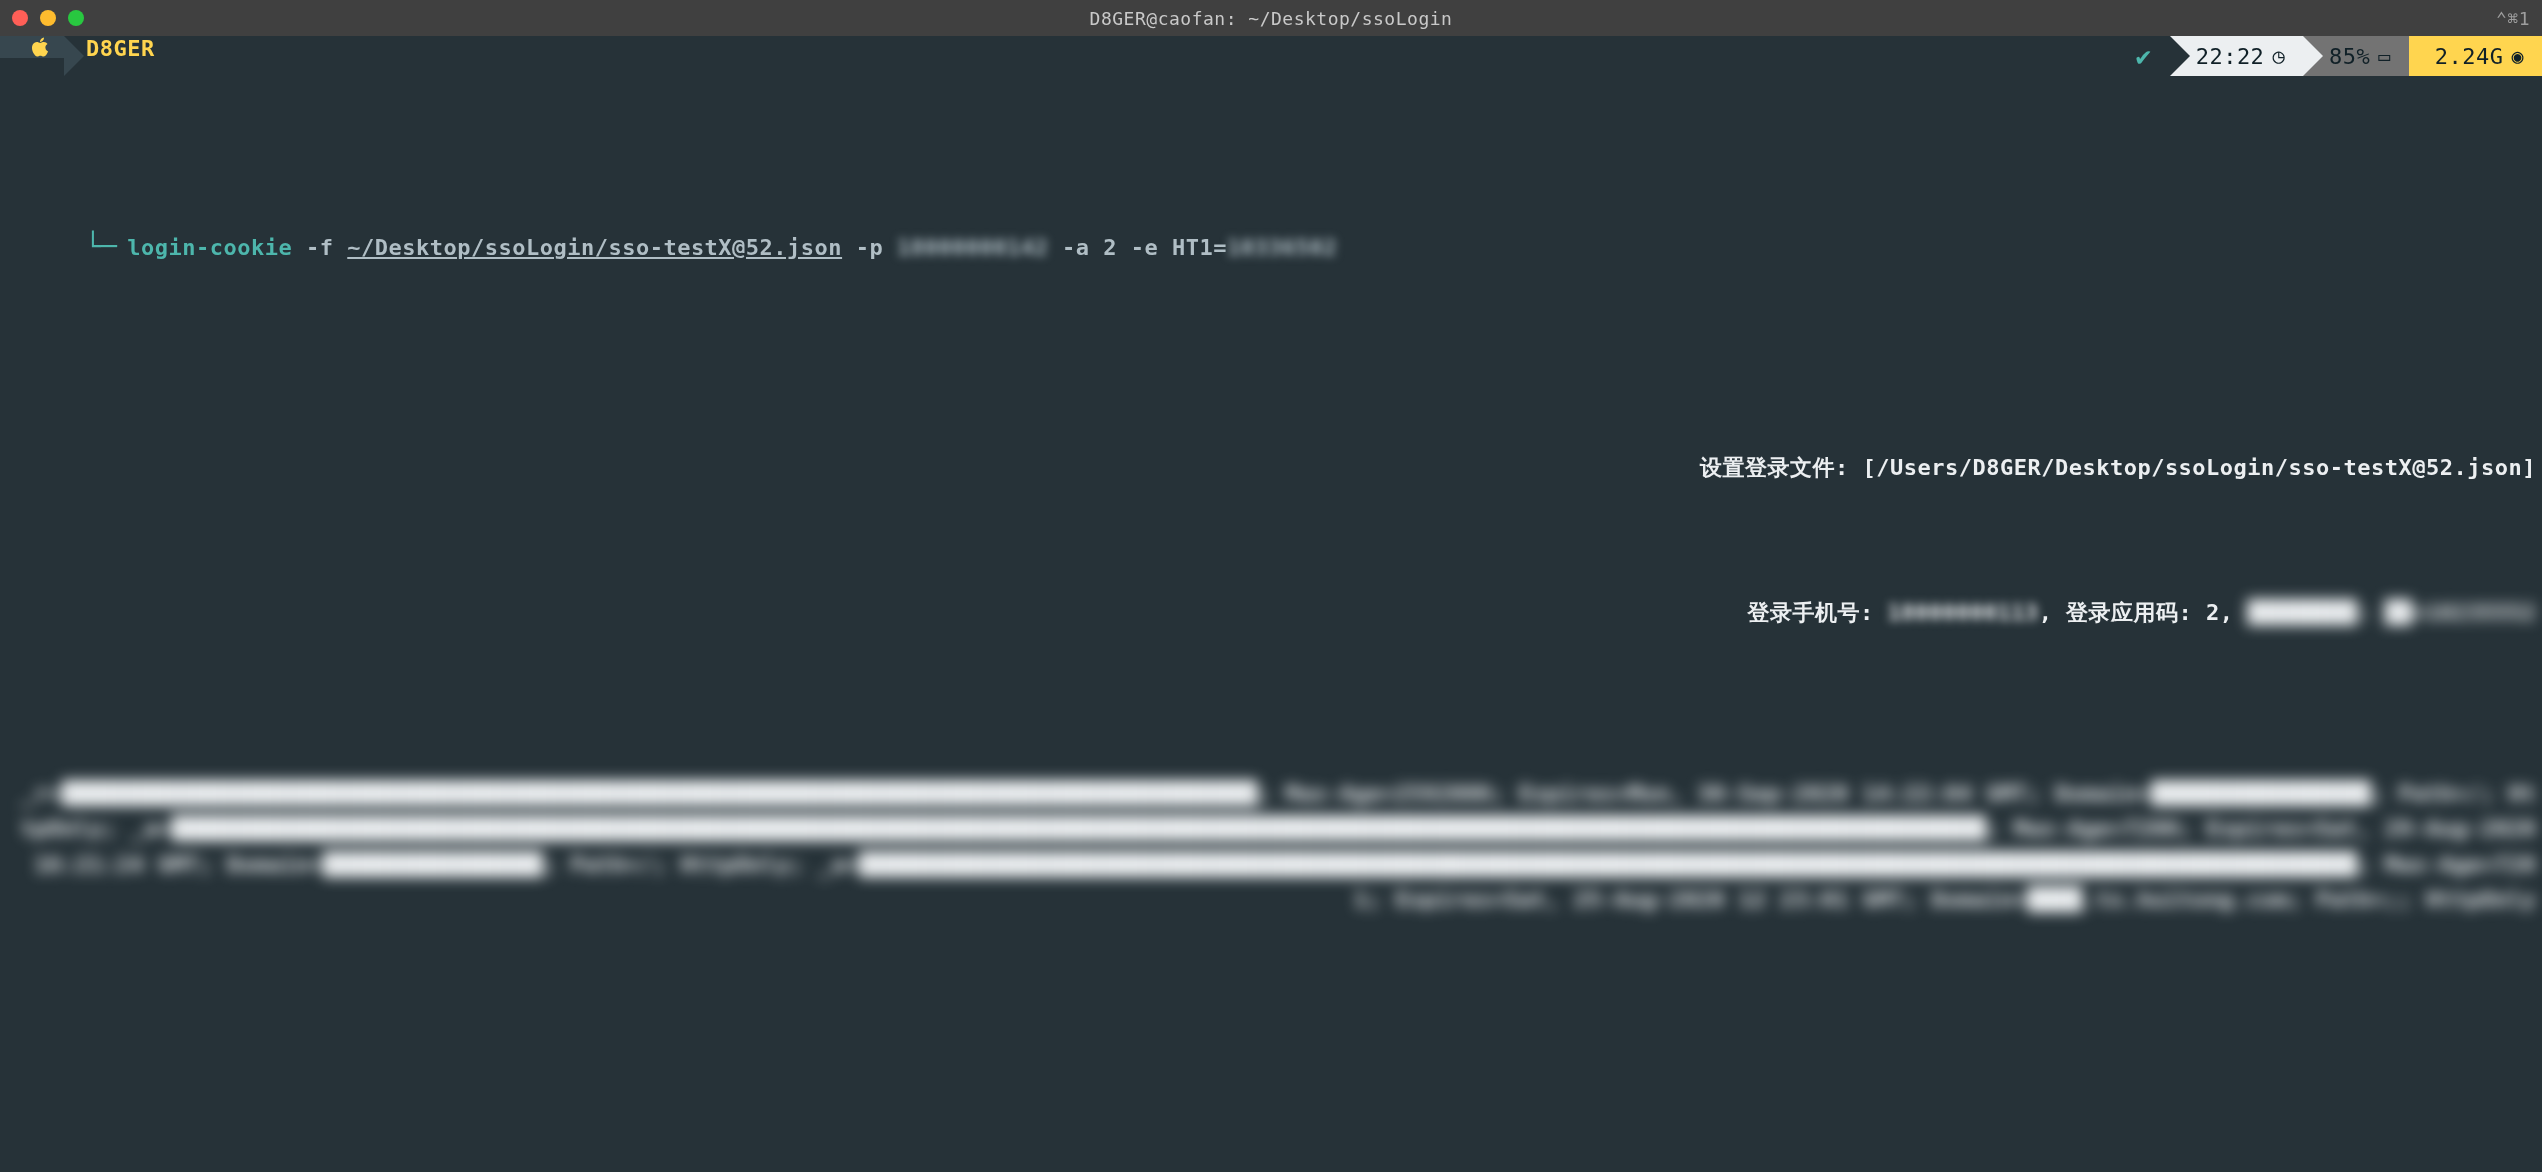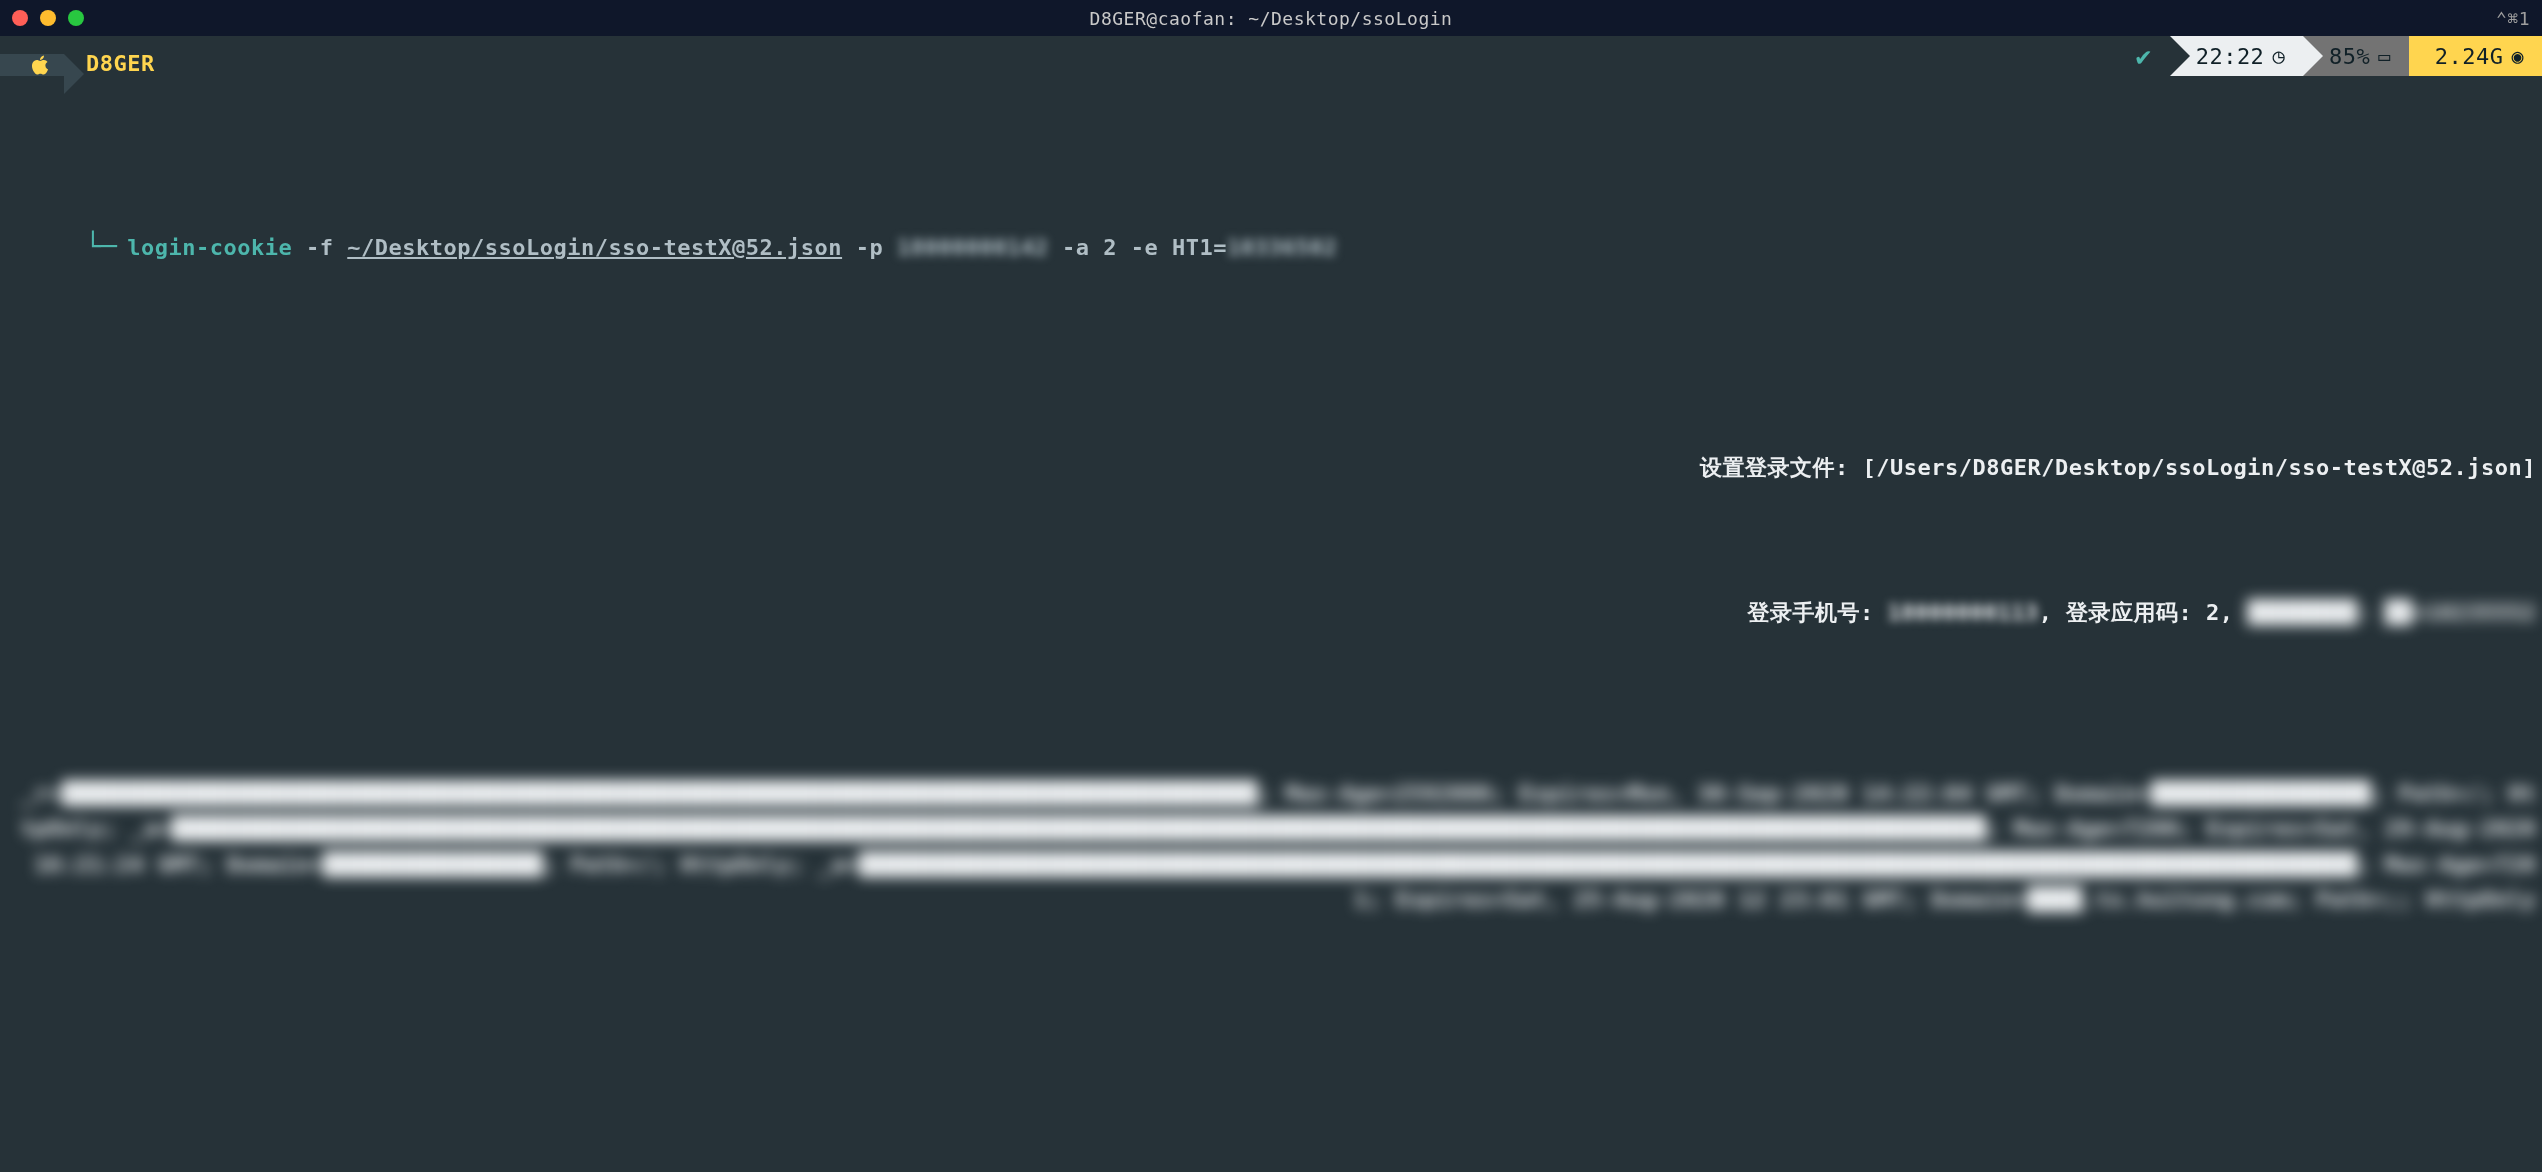--- a/index.html
+++ b/index.html
@@ -10,21 +10,21 @@
     color: #b0bec5;
     width: 2542px;
     height: 1172px;
     overflow: hidden;
     letter-spacing: 0.5px;
   }
 
   
   .titlebar {
     height: 36px;
-    background: #0f172a;
+    background: #404040;
     display: flex;
     align-items: center;
     padding: 0 12px;
     position: relative;
   }
   .traffic-lights { display: flex; gap: 12px; }
   .light { width: 16px; height: 16px; border-radius: 50%; }
   .light.red { background: #ff5f57; }
   .light.yellow { background: #febc2e; }
   .light.green { background: #28c840; }
@@ -37,21 +37,21 @@
   }
   .title-right {
     margin-left: auto;
     color: #9e9e9e;
     font-size: 18px;
   }
 
   
   .status-row {
     display: flex;
-    align-items: flex-end;
+    align-items: flex-start;
     height: 40px;
     background: #263238;
     font-size: 22px;
     font-weight: 500;
   }
   .seg {
     display: flex;
     align-items: center;
     padding: 0 14px 0 22px;
     position: relative;

